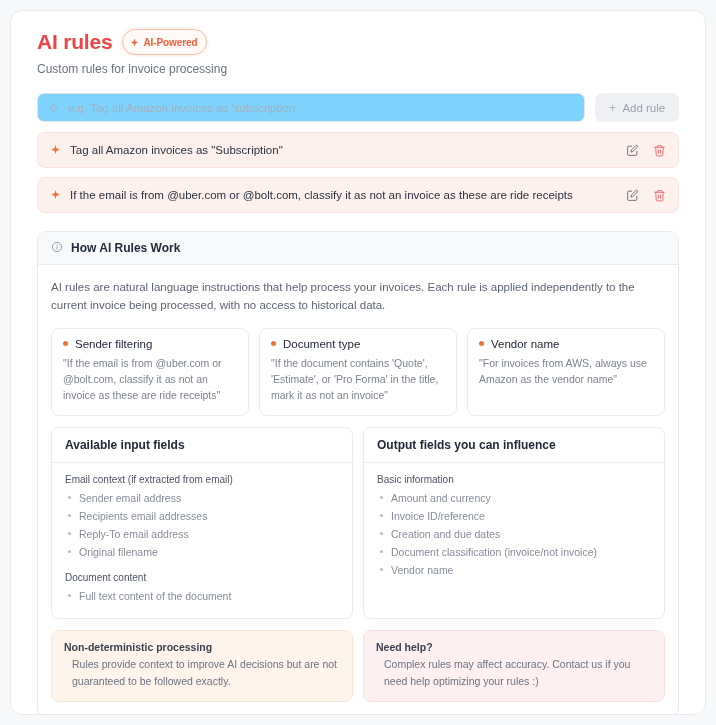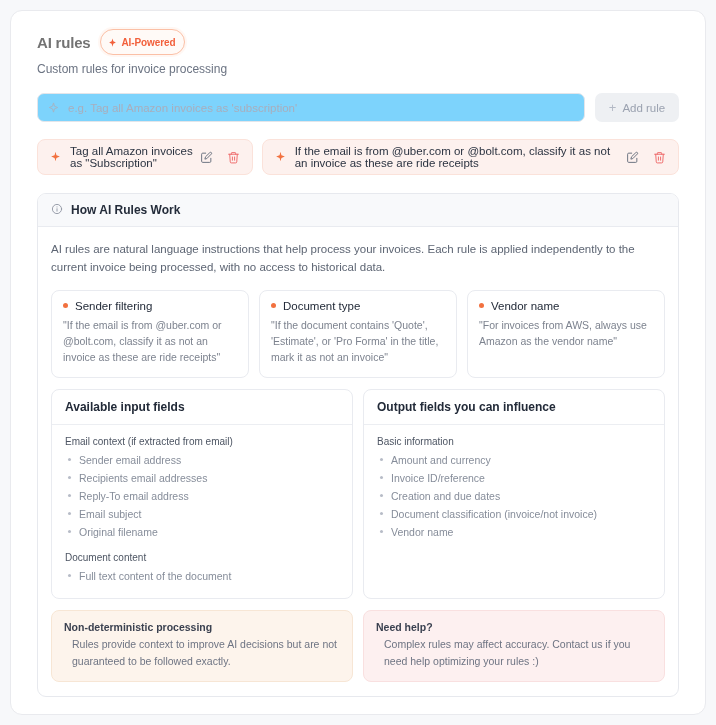--- a/index.html
+++ b/index.html
@@ -16,21 +16,21 @@
     border: 1px solid #e9eaee;
     border-radius: 12px;
     width: 696px;
     height: 705px;
     padding: 18px 16px 16px 16px;
     overflow: hidden;
   }
 
   
   .title-row { display: flex; align-items: center; gap: 10px; padding-left: 10px; }
-  .page-title { font-size: 15px; font-weight: 700; color: #737373; letter-spacing: -0.2px; }
+  .page-title { font-size: 21px; font-weight: 700; color: #ef4444; letter-spacing: -0.2px; }
   .badge {
     display: inline-flex; align-items: center; gap: 4px;
     border: 1px solid #fbc0a6;
     border-radius: 999px;
     padding: 3px 9px 3px 7px;
     background: #fffaf7;
     box-shadow: 0 0 0 2px rgba(250,140,90,0.07);
   }
   .badge-text { font-size: 10px; font-weight: 600; color: #f2603c; letter-spacing: -0.1px; }
   .subtitle { font-size: 12px; color: #6b7382; padding-left: 10px; margin-top: 7px; }
@@ -56,21 +56,21 @@
     width: 84px; height: 29px;
     background: #eef0f3;
     border: none; border-radius: 7px;
     display: flex; align-items: center; justify-content: center; gap: 6px;
     font-family: "Liberation Sans", sans-serif;
     font-size: 11.5px; color: #9ba2b0; cursor: default;
   }
   .plus { font-size: 13px; color: #b3b9c5; line-height: 1; }
 
   
-  .rules { margin-top: 17px; padding: 0 10px; display: flex; flex-direction: row; gap: 9px; }
+  .rules { margin-top: 10px; padding: 0 10px; display: flex; flex-direction: column; gap: 9px; }
   .rule-row {
     background: #fdf1ee;
     border: 1px solid #fbe2da;
     border-radius: 8px;
     height: 36px;
     display: flex; align-items: center;
     padding: 0 12px 0 12px;
   }
   .rule-text { flex: 1 1 auto; font-size: 11.5px; color: #2b3341; margin-left: 9px; }
   .rule-actions { display: flex; align-items: center; gap: 14px; }
@@ -278,21 +278,20 @@
         <div class="fields">
 
           <div class="field-panel">
             <div class="field-head">Available input fields</div>
             <div class="field-body">
               <div class="group-label">Email context (if extracted from email)</div>
               <ul class="field-list">
                 <li>Sender email address</li>
                 <li>Recipients email addresses</li>
                 <li>Reply-To email address</li>
-                <li>Email subject</li>
                 <li>Original filename</li>
               </ul>
               <div class="group-label spaced">Document content</div>
               <ul class="field-list">
                 <li>Full text content of the document</li>
               </ul>
             </div>
           </div>
 
           <div class="field-panel">

